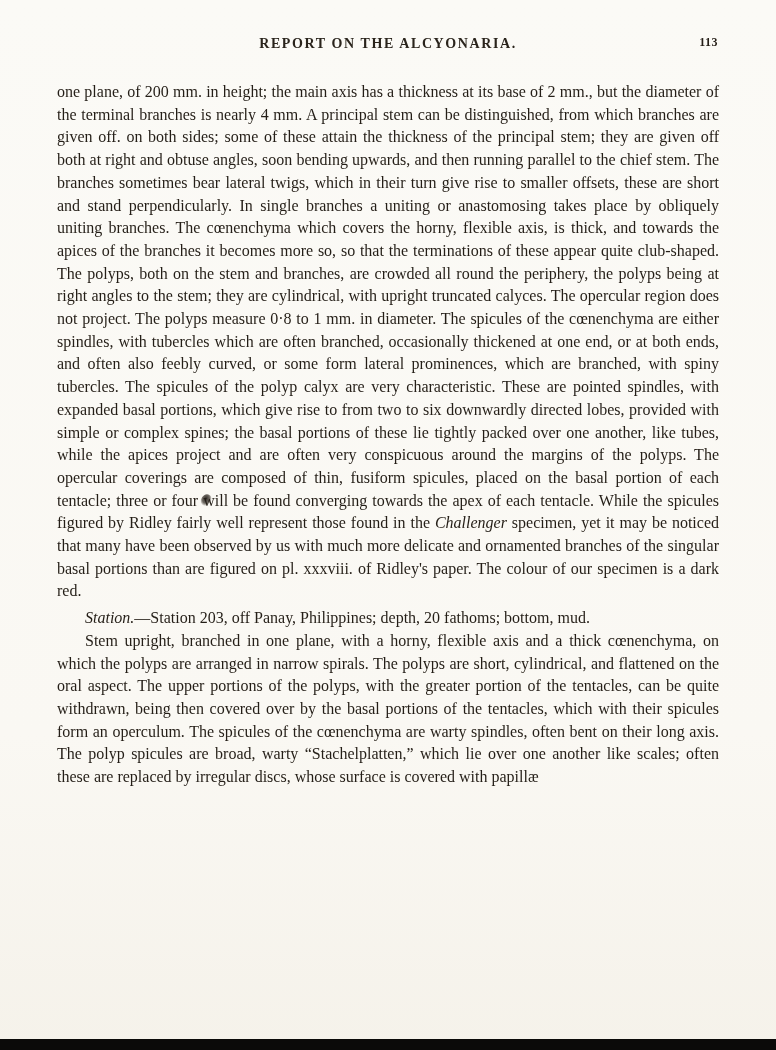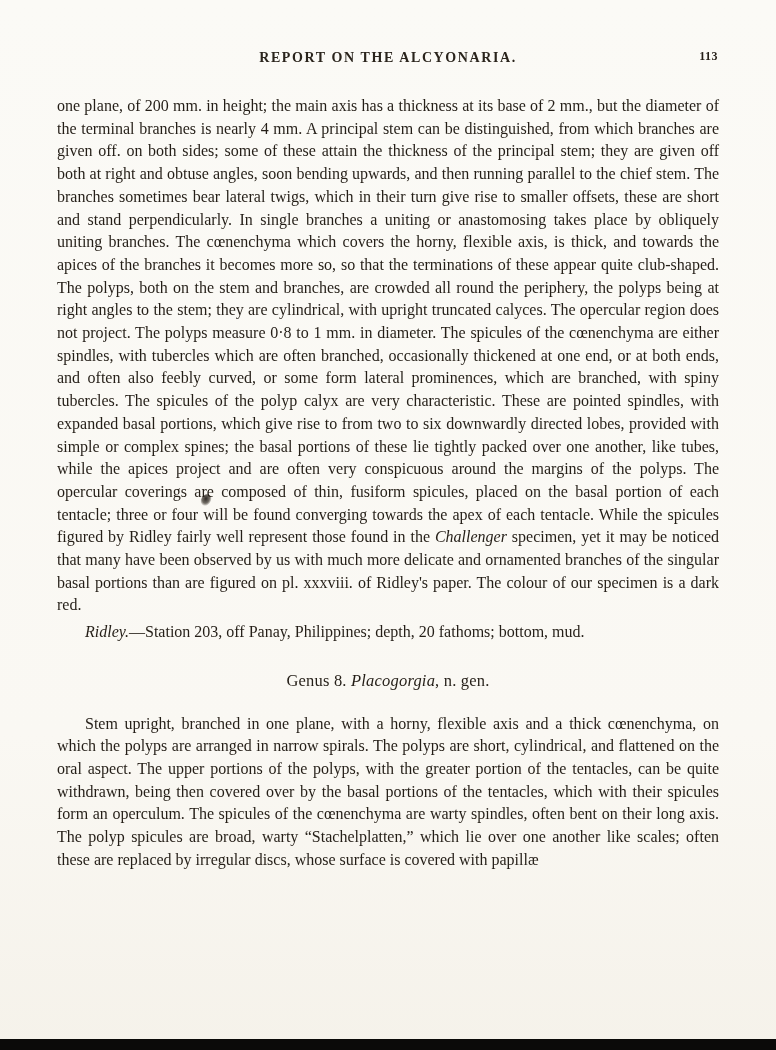--- a/index.html
+++ b/index.html
@@ -15,21 +15,21 @@
     font-family: "Liberation Serif", serif;
   }
   .page {
     position: absolute;
     inset: 0;
     background: linear-gradient(180deg, #fbfaf6 0%, #faf8f3 70%, #f5f2ea 100%);
     color: #241e17;
   }
   .page-header {
     position: relative;
-    margin-top: 50px;
+    margin-top: 36px;
     height: 22px;
   }
   .running-title {
     position: absolute;
     left: 0;
     right: 0;
     top: 0;
     text-align: center;
     font-size: 14px;
     font-weight: 600;
@@ -100,23 +100,22 @@
 
   <div class="page-header">
     <h1 class="running-title">REPORT ON THE ALCYONARIA.</h1>
     <span class="page-number">113</span>
   </div>
 
   <div class="page-body">
 
     <p class="para"><span>one plane, of 200 mm. in height; the main axis has a thickness at its base of 2 mm., but the diameter of the terminal branches is nearly 4 mm.  A principal stem can be distinguished, from which branches are given off. on both sides; some of these attain the thickness of the principal stem; they are given off both at right and obtuse angles, soon bending upwards, and then running parallel to the chief stem.  The branches sometimes bear lateral twigs, which in their turn give rise to smaller offsets, these are short and stand perpendicularly.  In single branches a uniting or anastomosing takes place by obliquely uniting branches.  The cœnenchyma which covers the horny, flexible axis, is thick, and towards the apices of the branches it becomes more so, so that the terminations of these appear quite club-shaped.  The polyps, both on the stem and branches, are crowded all round the periphery, the polyps being at right angles to the stem; they are cylindrical, with upright truncated calyces.  The opercular region does not project.  The polyps measure 0·8 to 1 mm. in diameter.  The spicules of the cœnenchyma are either spindles, with tubercles which are often branched, occasionally thickened at one end, or at both ends, and often also feebly curved, or some form lateral prominences, which are branched, with spiny tubercles.  The spicules of the polyp calyx are very characteristic.  These are pointed spindles, with expanded basal portions, which give rise to from two to six downwardly directed lobes, provided with simple or complex spines; the basal portions of these lie tightly packed over one another, like tubes, while the apices project and are often very conspicuous around the margins of the polyps.  The opercular coverings are composed of thin, fusiform spicules, placed on the basal portion of each tentacle; three or four will be found converging towards the apex of each tentacle.  While the spicules figured by Ridley fairly well represent those found in the </span><i>Challenger</i><span> specimen, yet it may be noticed that many have been observed by us with much more delicate and ornamented branches of the singular basal portions than are figured on pl. xxxviii. of Ridley's paper.  The colour of our specimen is a dark red.</span></p>
 
-    <p class="para para-indent habitat-para"><i>Ridley.</i><span>—Station 203, off Panay, Philippines; depth, 20 fathoms; bottom, mud.</span></p>
+    <p class="para para-indent habitat-para"><i>Station.</i><span>—Station 203, off Panay, Philippines; depth, 20 fathoms; bottom, mud.</span></p>
 
-    <h2 class="genus-heading"><span>Genus 8. </span><i>Placogorgia</i><span>, n. gen.</span></h2>
 
     <p class="para para-indent"><span>Stem upright, branched in one plane, with a horny, flexible axis and a thick cœnenchyma, on which the polyps are arranged in narrow spirals.  The polyps are short, cylindrical, and flattened on the oral aspect.  The upper portions of the polyps, with the greater portion of the tentacles, can be quite withdrawn, being then covered over by the basal portions of the tentacles, which with their spicules form an operculum.  The spicules of the cœnenchyma are warty spindles, often bent on their long axis.  The polyp spicules are broad, warty “Stachelplatten,” which lie over one another like scales; often these are replaced by irregular discs, whose surface is covered with papillæ</span></p>
 
   </div>
 
   <span class="ink-smudge"></span>
   <div class="scan-edge-bottom"></div>
 
 </div>
 

